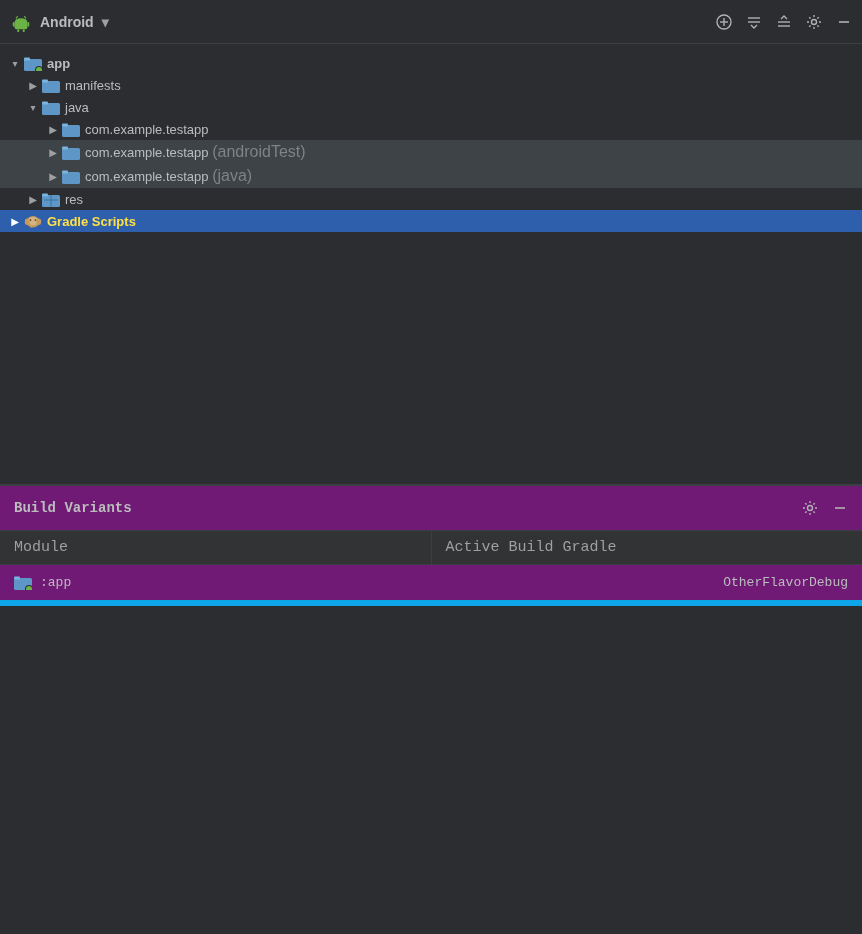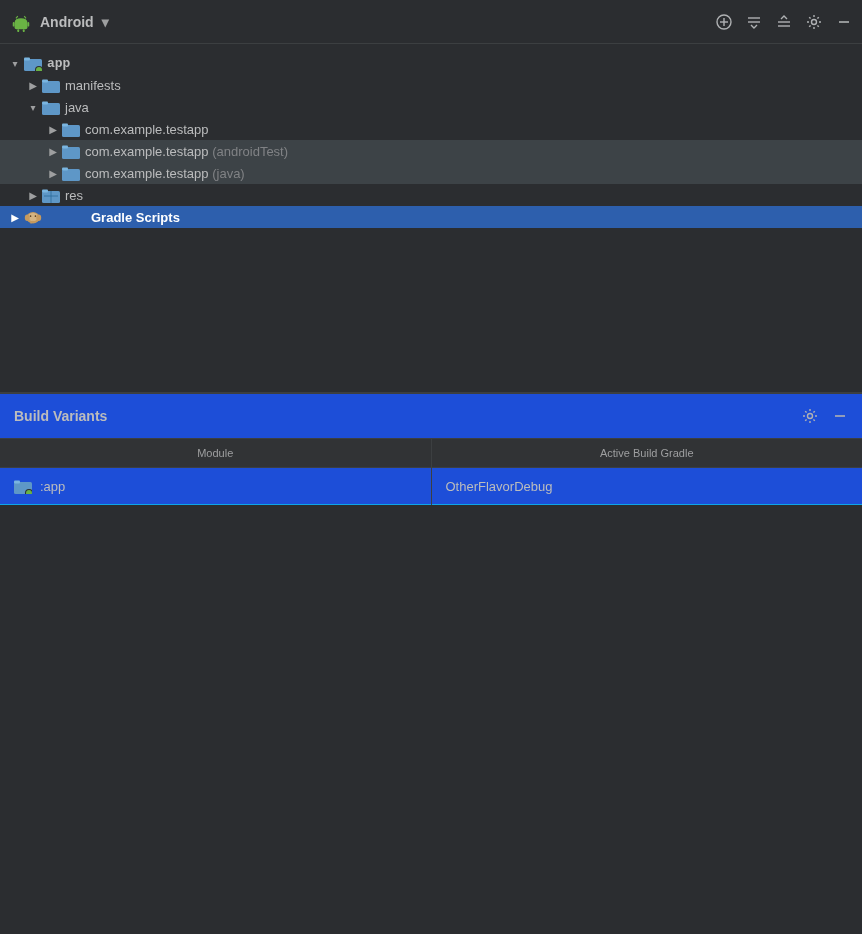--- a/index.html
+++ b/index.html
@@ -10,21 +10,21 @@
       background-color: #2b2d30;
       font-family: 'Segoe UI', Arial, sans-serif;
       font-size: 14px;
       color: #bbbcbd;
       overflow: hidden;
     }
 
     
     .top-panel {
       width: 100%;
-      height: 392px;
+      height: 484px;
       background-color: #2b2d30;
       display: flex;
       flex-direction: column;
     }
 
     
     .header-bar {
       display: flex;
       align-items: center;
       justify-content: space-between;
@@ -103,33 +103,34 @@
       align-items: center;
       justify-content: center;
     }
 
     .item-label {
       font-size: 13px;
     }
 
     .item-label .suffix {
       color: #808285;
-      font-size: 13px;
+      font-size: 16px;
     }
 
     
     .divider {
       height: 1px;
       background-color: #3c3f41;
     }
 
     
     .bottom-panel {
       width: 100%;
-      background-color: #1d4ed8;
+      background-color: #701a75;
+      font-family: Liberation Mono, monospace;
     }
 
     .bv-header {
       display: flex;
       align-items: center;
       justify-content: space-between;
       padding: 8px 14px;
       border-bottom: 1px solid #3c3f41;
       border-top: 1px solid #3c3f41;
       height: 46px;
@@ -152,33 +153,34 @@
       border-collapse: collapse;
     }
 
     .bv-table thead tr {
       background-color: #313335;
       border-bottom: 1px solid #3c3f41;
     }
 
     .bv-table thead th {
       padding: 8px 14px;
-      text-align: center;
+      text-align: left;
       font-weight: normal;
-      font-size: 11px;
+      font-size: 15px;
       color: #9e9fa0;
     }
 
     .bv-table thead th:first-child {
       width: 50%;
       border-right: 1px solid #3c3f41;
     }
 
     .bv-table tbody tr {
-      border-bottom: 1px solid #0ea5e9;
+      border-bottom: 6px solid #0ea5e9;
+      text-align: right;
     }
 
     .bv-table tbody td {
       padding: 10px 14px;
       font-size: 13px;
       color: #bbbcbd;
       vertical-align: middle;
     }
 
     .bv-table tbody td:first-child {
@@ -265,21 +267,21 @@
       <span class="folder-icon">
         <svg width="18" height="15" viewBox="0 0 18 15">
           <rect x="0" y="3" width="18" height="12" rx="1.5" fill="#5e97c7"></rect>
           <rect x="0" y="3" width="7" height="3" rx="1" fill="#5e97c7"></rect>
           <rect x="0" y="1.5" width="6" height="3" rx="1" fill="#7ab5e0"></rect>
 
           <circle cx="15" cy="14" r="4" fill="#2b2d30"></circle>
           <circle cx="15" cy="14" r="3" fill="#6ab344"></circle>
         </svg>
       </span>
-      <span class="item-label" style="font-weight:bold; color:#bbbcbd;font-family:Liberation Mono, monospace;">app</span>
+      <span class="item-label" style="font-weight:bold; color:#bbbcbd;">app</span>
     </div>
 
     <div class="tree-item" style="padding-left: 24px;">
       <span class="arrow">▶</span>
       <span class="folder-icon">
         <svg width="18" height="15" viewBox="0 0 18 15">
           <rect x="0" y="3" width="18" height="12" rx="1.5" fill="#5e97c7"></rect>
           <rect x="0" y="1.5" width="6" height="3" rx="1" fill="#7ab5e0"></rect>
         </svg>
       </span>
@@ -353,21 +355,21 @@
           <ellipse cx="11" cy="9" rx="6" ry="5" fill="#d4b483"></ellipse>
           <circle cx="8" cy="8" r="1" fill="#5a3e1b"></circle>
           <circle cx="14" cy="8" r="1" fill="#5a3e1b"></circle>
 
           <path d="M11 14 Q9 17 8 16" stroke="#c69a5e" stroke-width="1.5" fill="none"></path>
 
           <ellipse cx="4" cy="10" rx="3" ry="4" fill="#c69a5e"></ellipse>
           <ellipse cx="18" cy="10" rx="3" ry="4" fill="#c69a5e"></ellipse>
         </svg>
       </span>
-      <span class="item-label" style="font-weight:bold; color:#ffffff;margin-left:44px;">Gradle Scripts</span>
+      <span class="item-label" style="font-weight:bold; color:#fde047;">Gradle Scripts</span>
     </div>
 
   </div>
 </div>
 
 <div class="divider"></div>
 
 <div class="bottom-panel">
   <div class="bv-header">
     <span class="bv-title">Build Variants</span>

